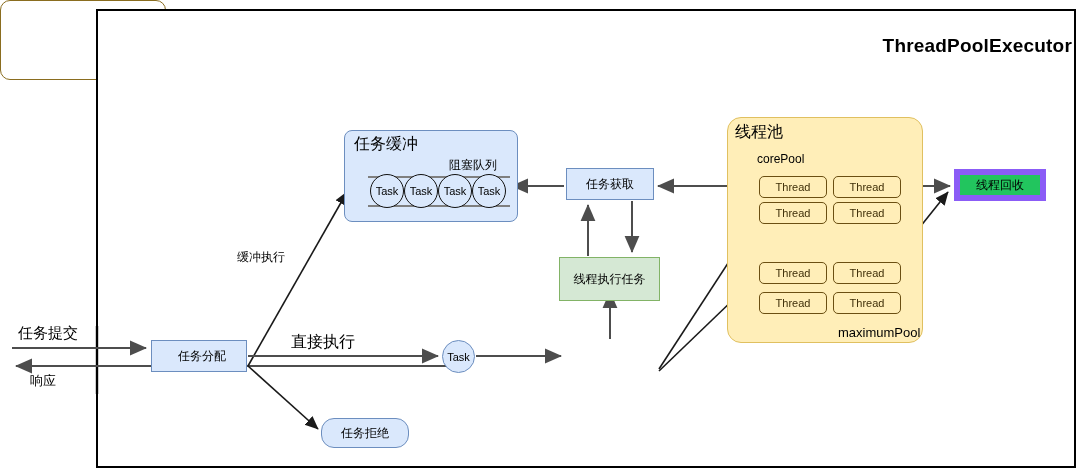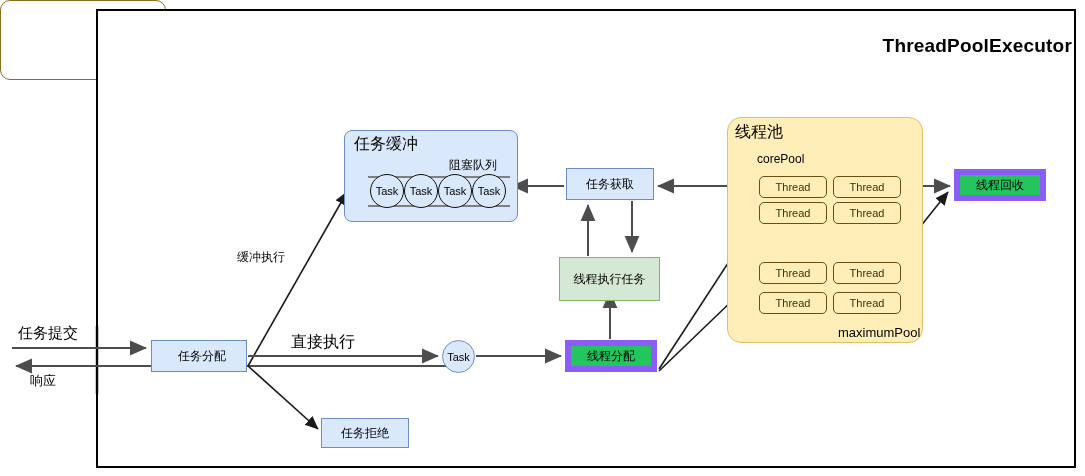--- a/index.html
+++ b/index.html
@@ -60,21 +60,21 @@
   .thread{
     position:absolute;width:66px;height:20px;border-radius:5px;
     background:#ffeeb8;border:1.4px solid #6b4f12;
     display:flex;align-items:center;justify-content:center;
     font-size:11px;color:#3f2f08;text-align:right;
   }
 
   .get-task{left:566px;top:168px;width:88px;height:32px;font-size:12px;text-align:right;}
   .exec-task{left:559px;top:257px;width:101px;height:44px;font-size:12px;}
   .alloc-task{left:151px;top:340px;width:96px;height:32px;font-size:12px;padding-left:6px;}
-  .reject-task{left:321px;top:418px;width:88px;height:30px;font-size:12px;}
+  .reject-task{left:321px;top:418px;width:88px;height:30px;font-size:12px;border-radius:13px;}
   .thread-alloc{left:565px;top:340px;width:92px;height:32px;font-size:12px;}
   .recycle{left:954px;top:169px;width:92px;height:32px;font-size:12px;}
 
   .task-mid{left:442px;top:340px;width:33px;height:33px;border-radius:50%;
             background:#dae8fc;border:1.4px solid #6c8ebf;font-size:11px;}
   .submit-lbl{left:18px;top:324px;font-size:15px;font-weight:normal;}
   .resp-lbl{left:30px;top:372px;font-size:13px;font-weight:normal;}
   .buffer-exec-lbl{left:237px;top:249px;font-size:12px;}
   .direct-exec-lbl{left:275px;top:332px;font-size:16px;margin-left:16px;}
 </style>
@@ -167,23 +167,20 @@
   </div>
 
   <div class="node green exec-task">
     <span>线程执行任务</span>
   </div>
 
   <div class="node task-mid">
     <span>Task</span>
   </div>
 
-  <div class="node amber thread-alloc">
-    <span>线程分配</span>
-  </div>
 
   <div class="node amber-soft pool-box"></div>
   <div class="lbl pool-title">线程池</div>
   <div class="lbl pool-sub">maximumPool</div>
 
   <div class="corepool-box"></div>
   <div class="lbl corepool-title">corePool</div>
 
   <div class="thread" style="left:759px;top:176px;">
     <span>Thread</span>

